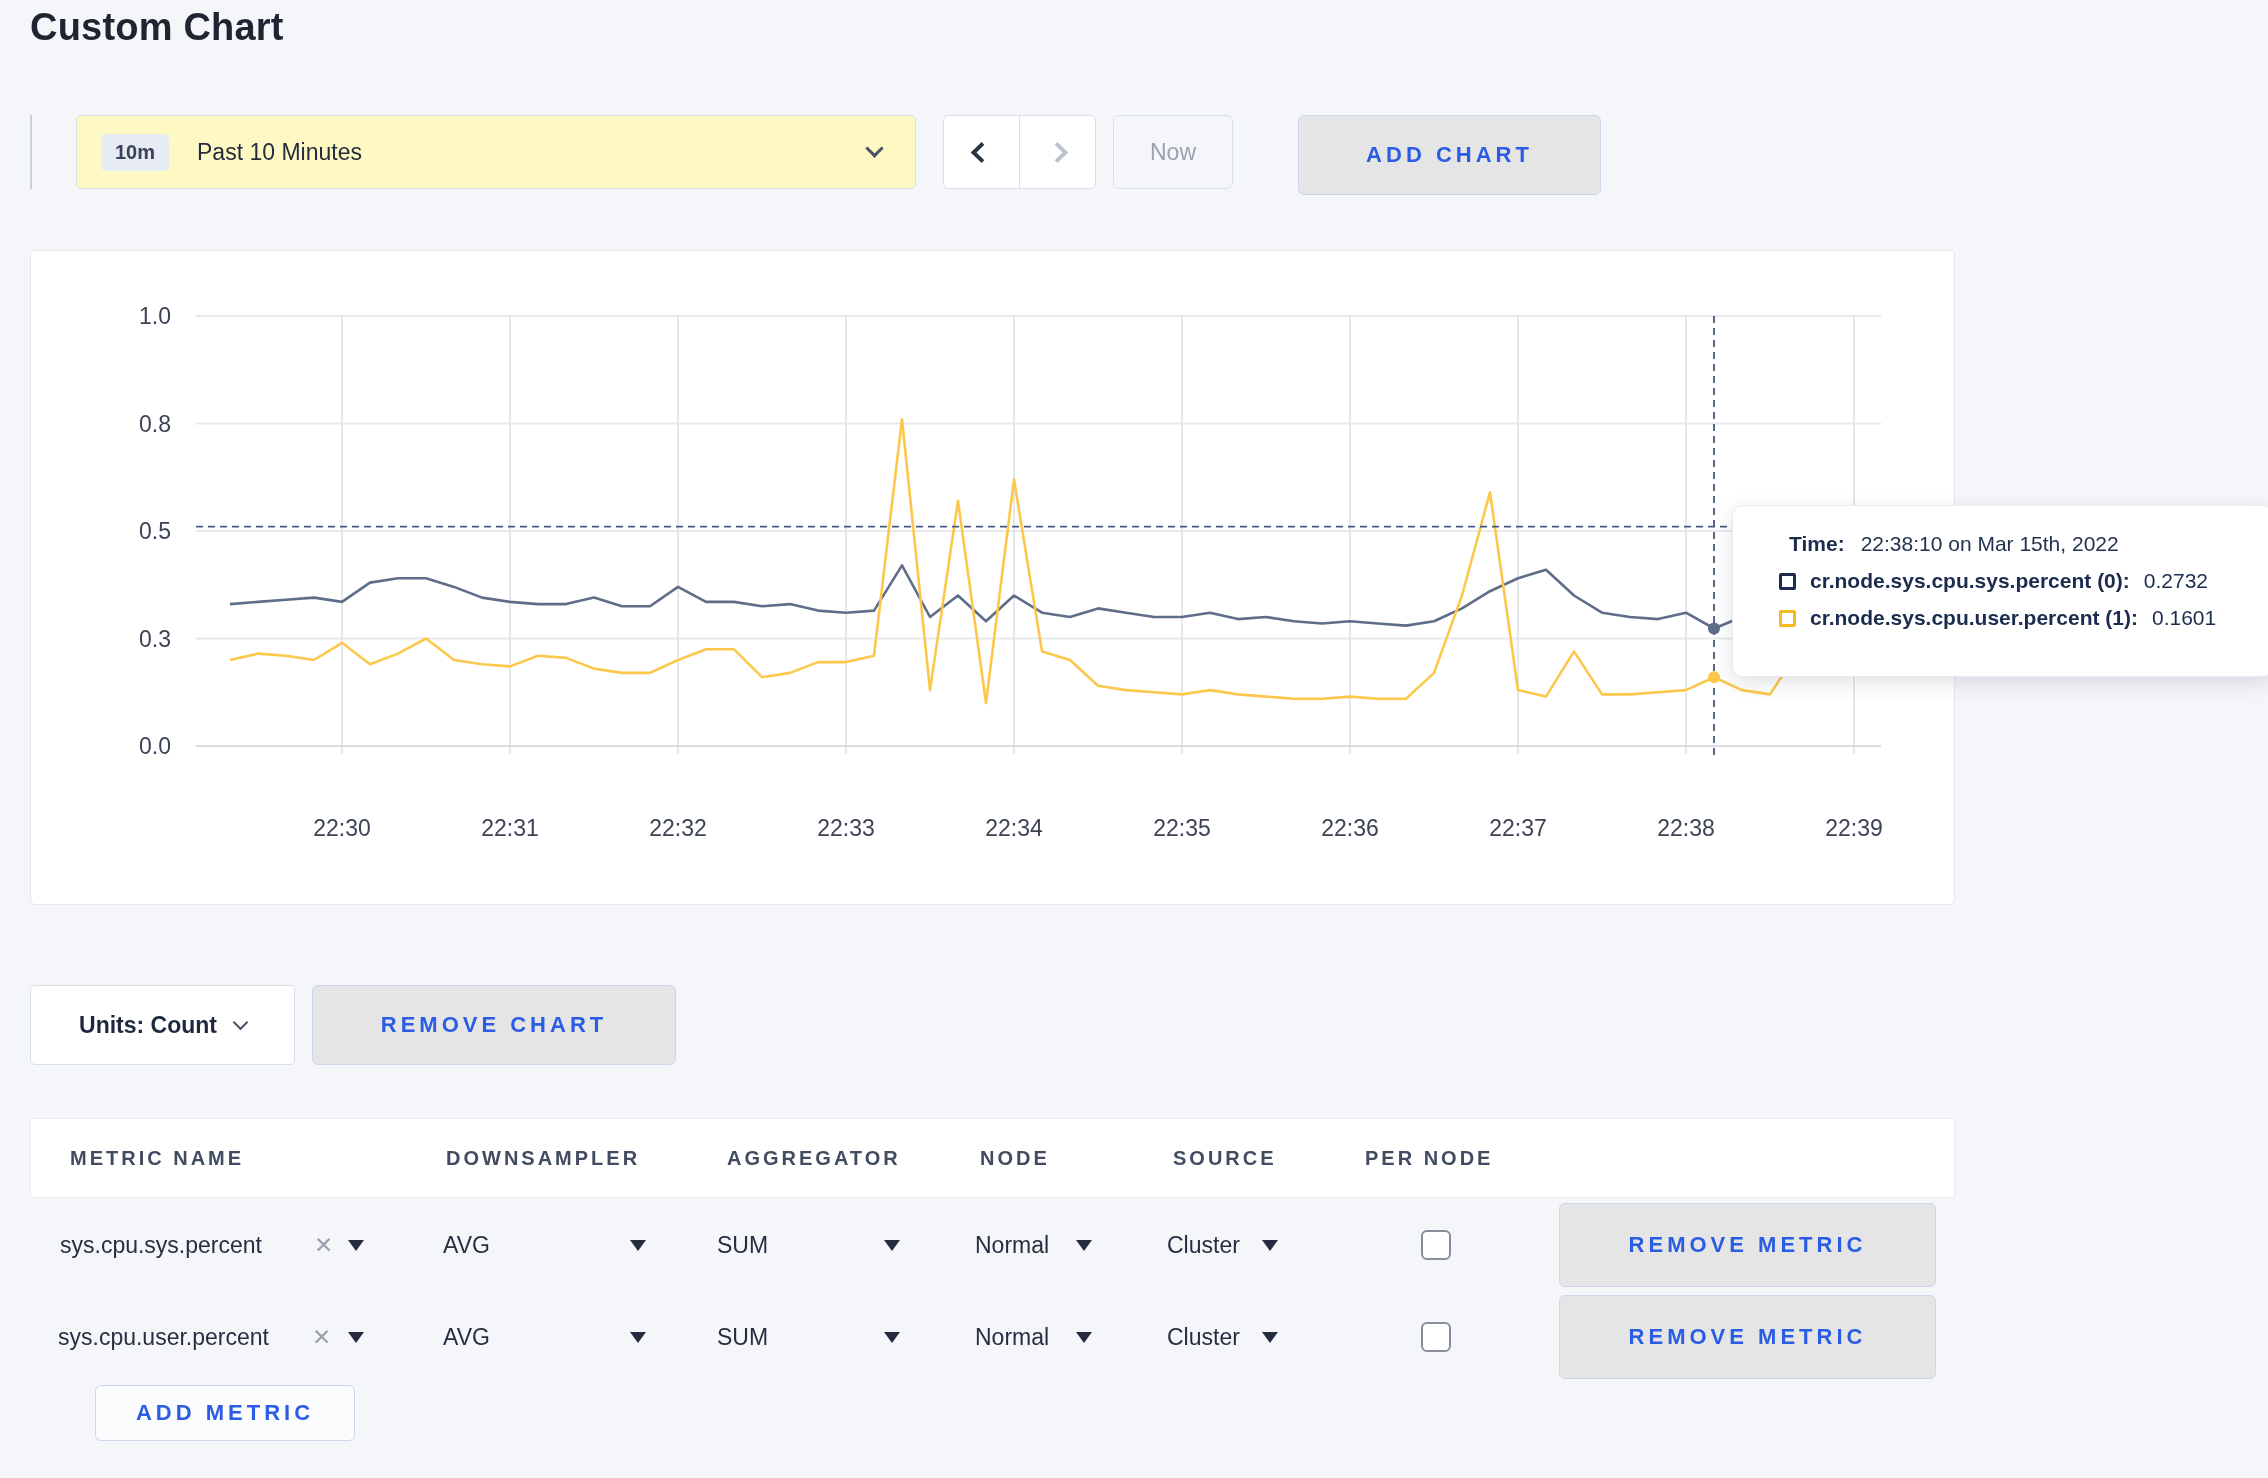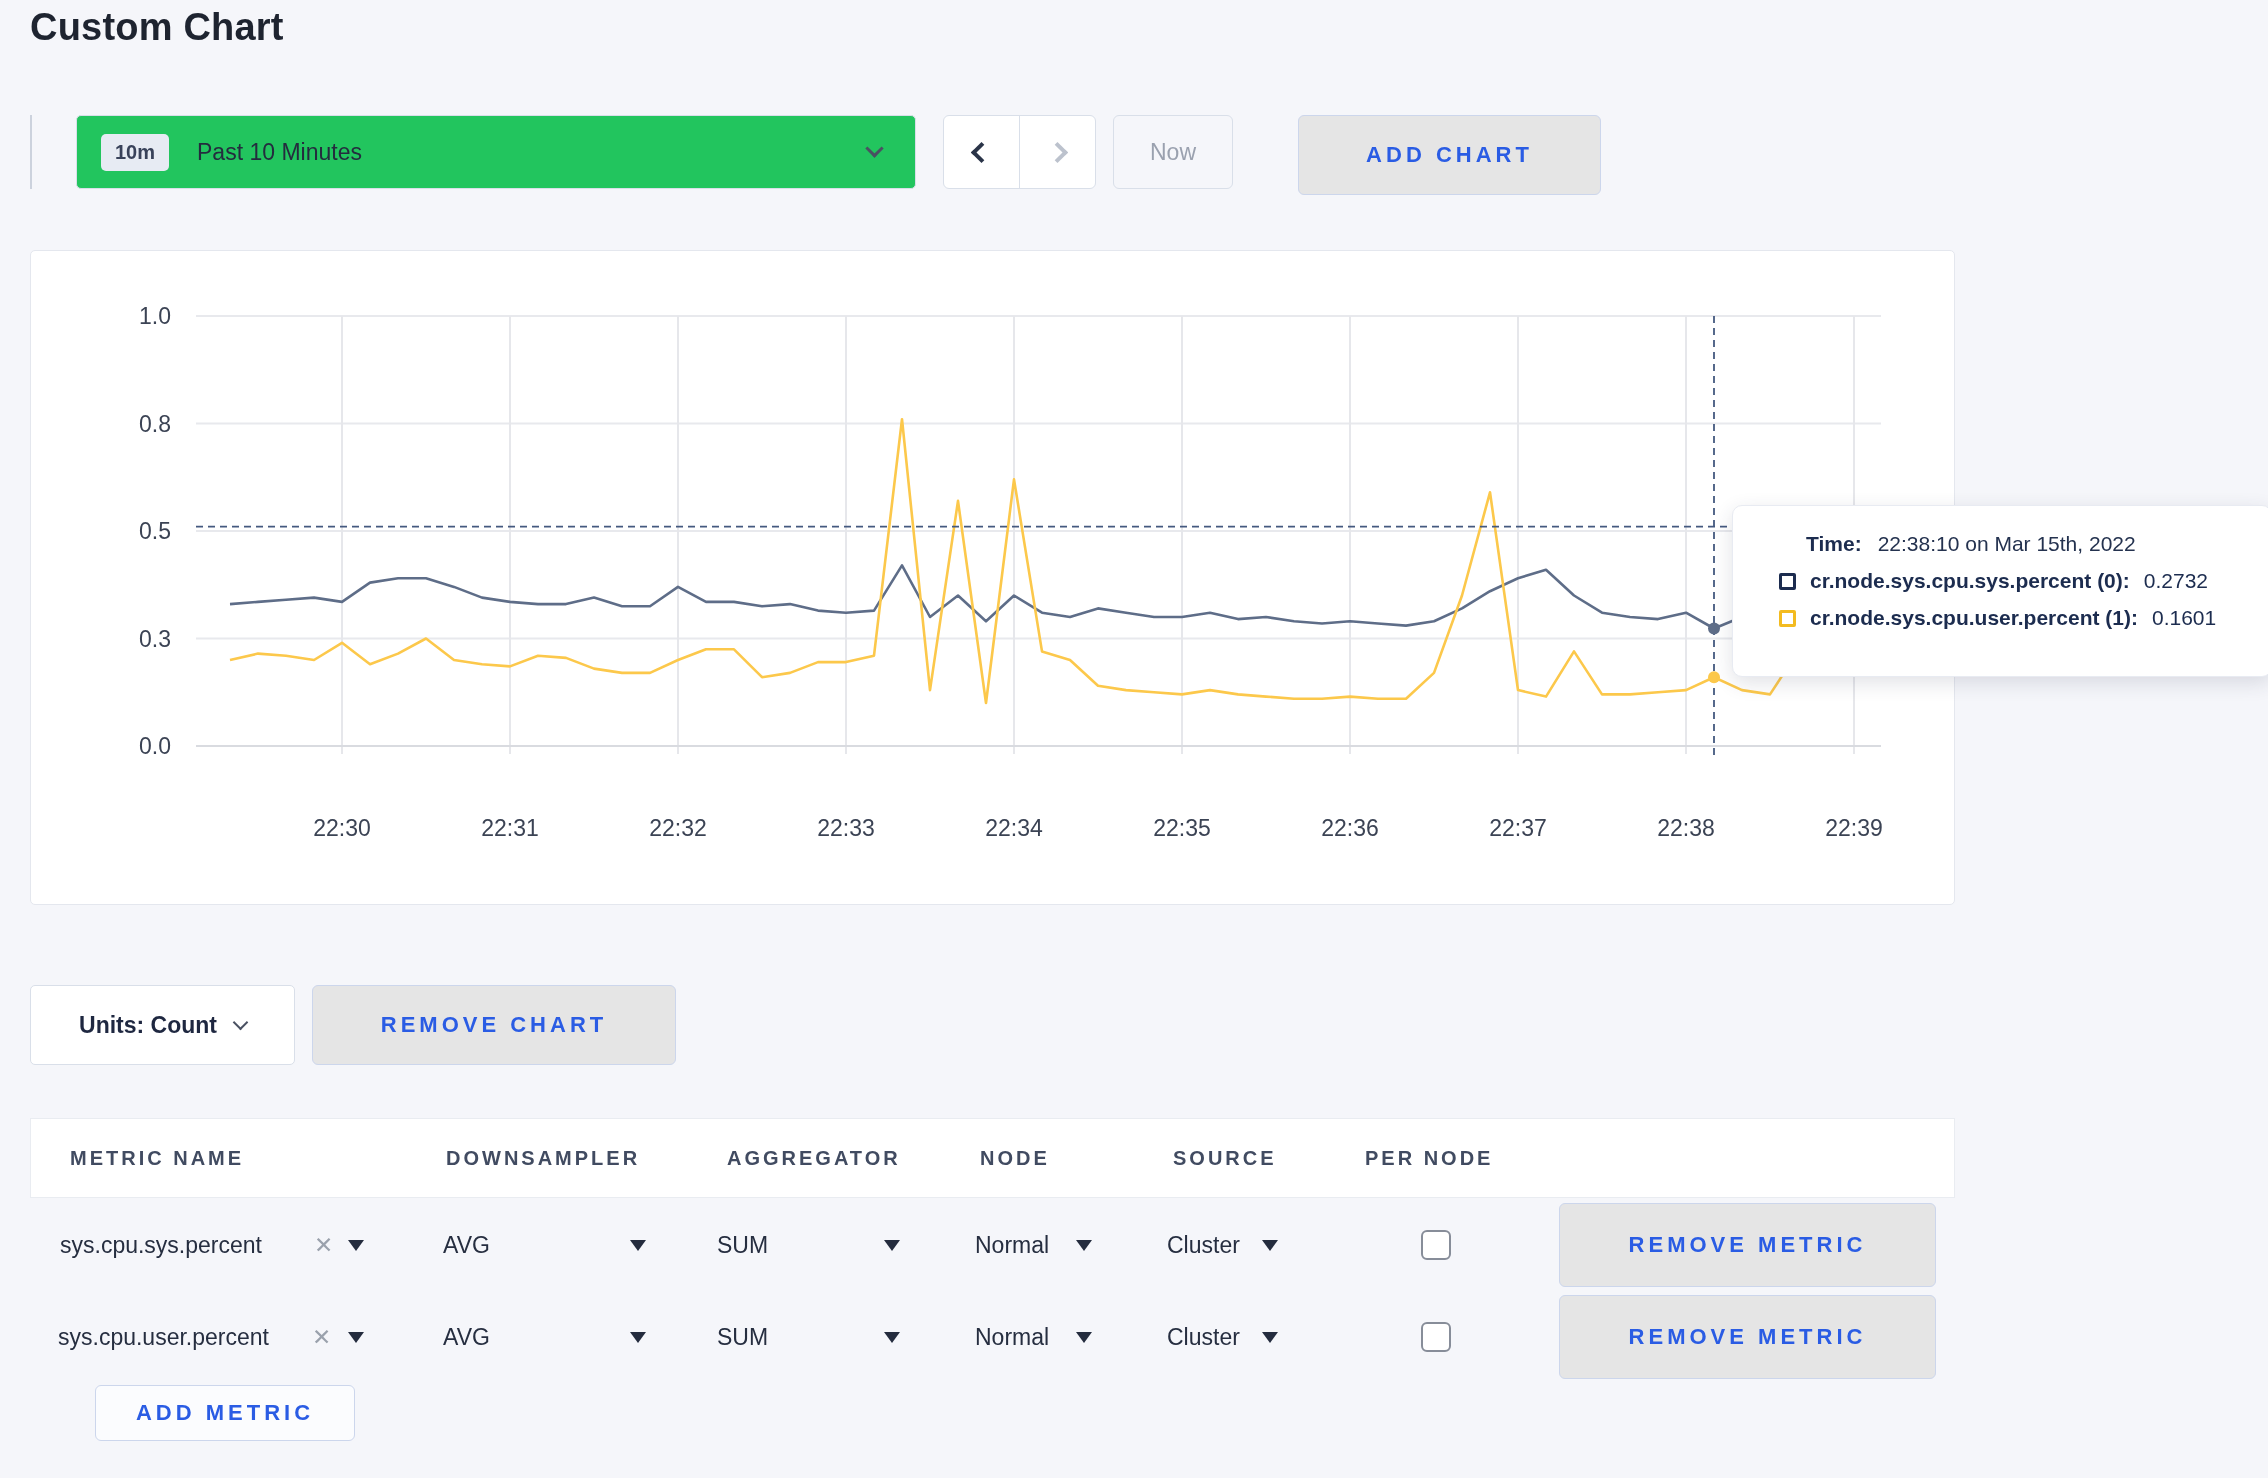--- a/index.html
+++ b/index.html
@@ -10,21 +10,21 @@
     font-family:"Liberation Sans", sans-serif;
     color:#242c3e;
   }
   .abs { position:absolute; }
   .card { background:#ffffff; border:1px solid #e4e7ee; border-radius:5px; }
 
   
   .page-title { left:30px; top:6px; font-size:38px; font-weight:700; color:#1e2430; letter-spacing:0.2px; }
   .toolbar-divider { left:30px; top:115px; width:2px; height:74px; background:#ccd2dd; }
 
-  .time-dropdown { left:76px; top:115px; width:840px; height:74px; background:#22c55e; border:1px solid #d9dfe9; border-radius:5px; display:flex; align-items:center; cursor:pointer; }
+  .time-dropdown { left:76px; top:115px; width:840px; height:74px; background:#fef9c3; border:1px solid #d9dfe9; border-radius:5px; display:flex; align-items:center; cursor:pointer; }
   .time-badge { margin-left:24px; background:#e7ebf3; border-radius:5px; padding:7px 14px; font-size:20px; font-weight:700; color:#39425a; }
   .time-label { margin-left:28px; font-size:23px; color:#242c3e; }
   .chev { display:inline-block; width:13px; height:13px; border-left:3px solid #4a5162; border-bottom:3px solid #4a5162; }
   .chev.down { transform:rotate(-45deg); margin-top:-6px; }
   .chev.left { transform:rotate(45deg); }
   .chev.right { transform:rotate(-135deg); }
   .time-dropdown .chev { position:absolute; right:34px; top:32px; }
 
   .pager { left:943px; top:115px; width:153px; height:74px; background:#fff; border:1px solid #d9dfe9; border-radius:6px; display:flex; }
   .pager-btn { flex:1; display:flex; align-items:center; justify-content:center; cursor:pointer; }
@@ -38,21 +38,21 @@
   .btn-blue { display:flex; align-items:center; justify-content:center; border:1px solid #ccd6ec; border-radius:6px; background:#e5e5e5; color:#2a5ce4; font-size:22px; font-weight:600; letter-spacing:4px; cursor:pointer; }
   .add-chart-btn { left:1298px; top:115px; width:303px; height:80px; }
 
   
   .chart-card { left:30px; top:250px; width:1925px; height:655px; }
   .chart-card svg { display:block; }
 
   
   .tooltip { left:1732px; top:505px; width:540px; height:172px; background:#fff; border:1px solid #e8ebf2; border-radius:10px; box-shadow:0 6px 20px rgba(40,50,80,.14); padding:26px 0 0 46px; z-index:5; }
   .tt-row { display:flex; align-items:center; margin-bottom:13px; font-size:21px; color:#1c2c4f; white-space:nowrap; }
-  .tt-time-label { font-weight:700; margin-left:27px; }
+  .tt-time-label { font-weight:700; margin-left:10px; }
   .tt-time-value { margin-left:16px; color:#24324f; }
   .tt-swatch { width:17px; height:17px; border:3px solid; border-radius:2px; margin-right:14px; flex:none; }
   .tt-name { font-weight:700; }
   .tt-val { margin-left:14px; }
 
   
   .units-btn { left:30px; top:985px; width:265px; height:80px; background:#fff; border:1px solid #d9dfe9; border-radius:5px; display:flex; align-items:center; justify-content:center; gap:18px; font-size:23px; font-weight:700; color:#1e2740; cursor:pointer;text-align:right; }
   .units-btn .chev { border-width:2.5px; width:11px; height:11px; }
   .remove-chart-btn { left:312px; top:985px; width:364px; height:80px; }
 

